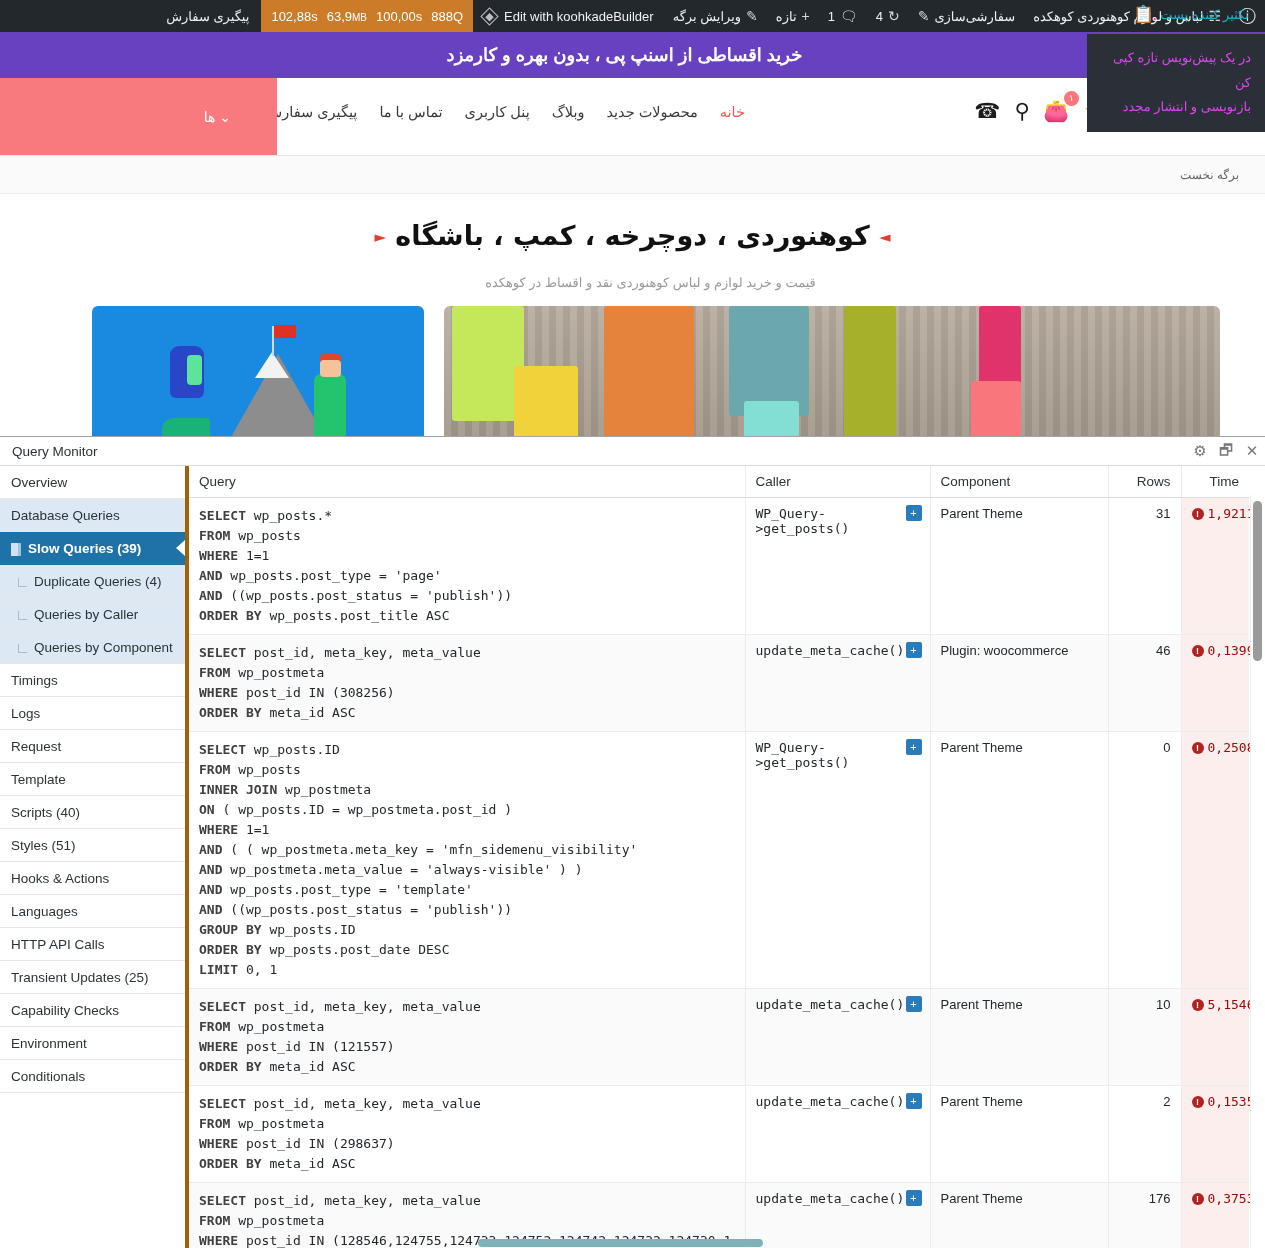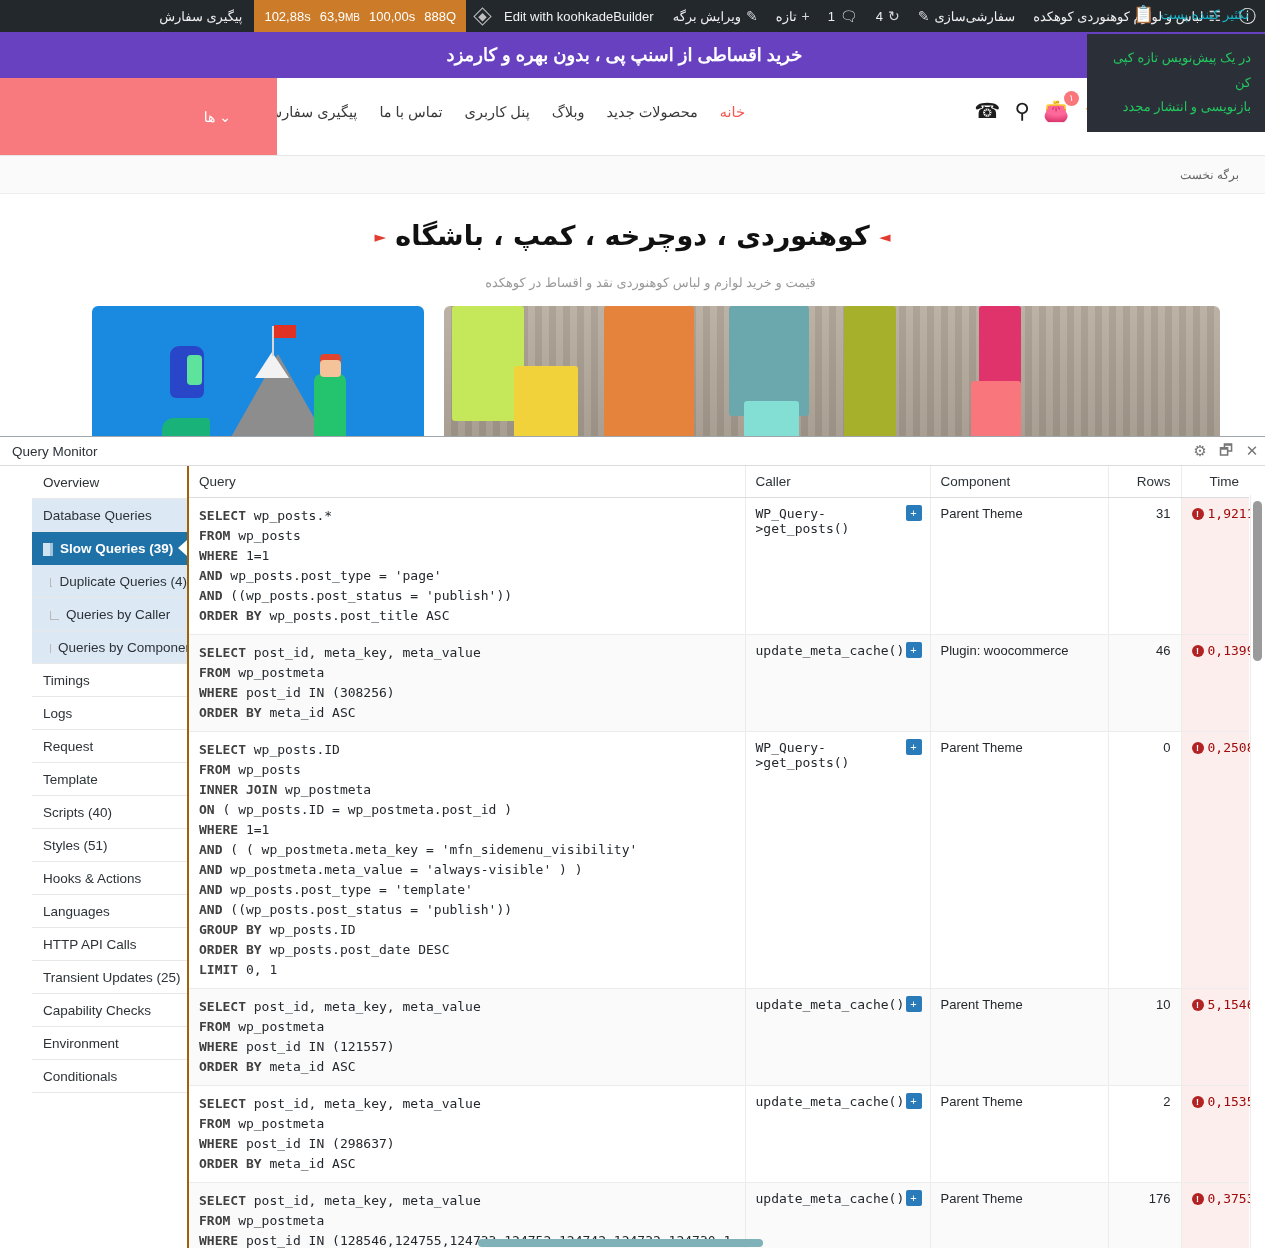--- a/index.html
+++ b/index.html
@@ -36,21 +36,21 @@
     background: #cc7b28;
     color: #fff;
     display: flex; align-items: center; gap: 9px;
     padding: 0 10px;
     direction: ltr;
     font-size: 13px;
     font-family: "Liberation Sans", sans-serif;
   }
   .ab-qm small { font-size: 10px; }
   .ab-builder {
-    display: flex; align-items: center; gap: 15px;
+    display: flex; align-items: center; gap: 8px;
     padding: 0 10px; direction: ltr; font-size: 13px; color: #f0f0f0;
   }
   .diamond {
     display: inline-block; width: 13px; height: 13px;
     border: 1.6px solid #bfbfbf; transform: rotate(45deg);
     position: relative;
   }
   .diamond::after{
     content:""; position:absolute; inset:2.5px; background:#bfbfbf;
   }
@@ -91,21 +91,21 @@
     position:relative; top:5px; left:-6px;
   }
   #dup-btn {
     position: absolute; top: 6px; left: 1133px;
     display:flex; align-items:center; gap:6px;
     color:#19b4c9; font-size:13px; direction:rtl; z-index:5;
   }
   #dup-btn .dup-ico { font-size:17px; line-height:1; }
   #tooltip {
     position:absolute; top:34px; left:1087px; width:178px;
-    background:#2b3038; color:#22c55e;
+    background:#2b3038; color:#d946ef;
     padding:12px 14px; font-size:13px; line-height:1.9;
     direction:rtl; z-index:30;
   }
 
   
   #siteheader {
     position: relative; height: 78px; background: #fff;
     direction: rtl; display:flex; align-items:center;
   }
   #sales-badge {
@@ -234,22 +234,22 @@
   #qm-title .t { font-size:13.5px; color:#2c3338; }
   #qm-title .sp { flex:1; }
   .qm-tool {
     width:26px; height:29px; display:flex; align-items:center; justify-content:center;
     color:#777; font-size:15px;
   }
   #qm-body { flex:1 1 auto; display:flex; min-height:0; }
 
   
   #qm-side {
-    flex:0 0 189px; border-right:2px solid #a16207;
-    background:#fff; overflow:hidden;padding-left:32px;
+    flex:0 0 189px; border-right:4px solid #a16207;
+    background:#fff; overflow:hidden;
   }
   .qm-nav {
     height:33px; display:flex; align-items:center;
     padding-left:11px; border-bottom:1px solid #e8e8e8;
     font-size:13.5px; color:#2c3338; white-space:nowrap;
     position:relative;
   }
   .qm-nav.group { background:#dce9f5; }
   .qm-nav.sub { background:#dce9f5; padding-left:18px; }
   .qm-nav.sel {

